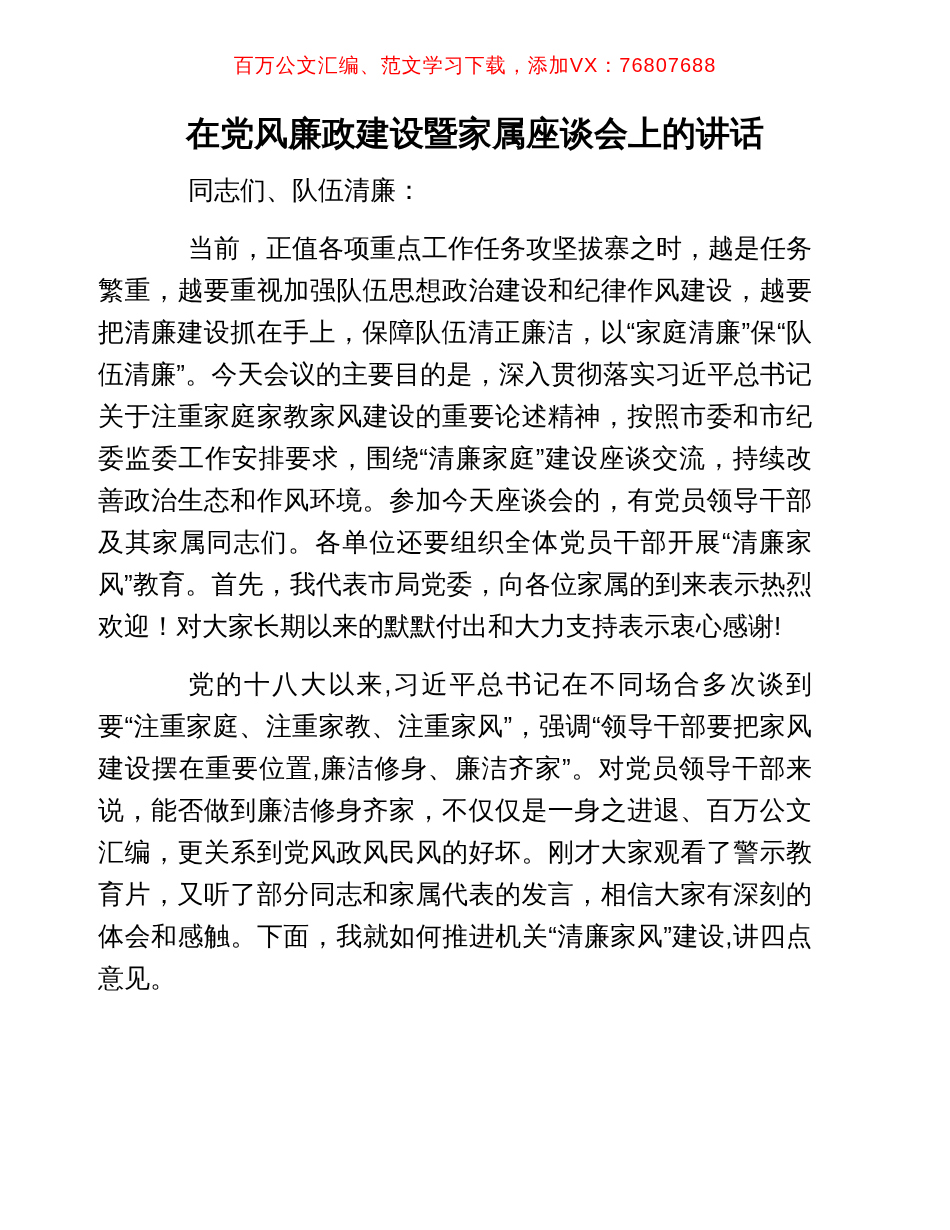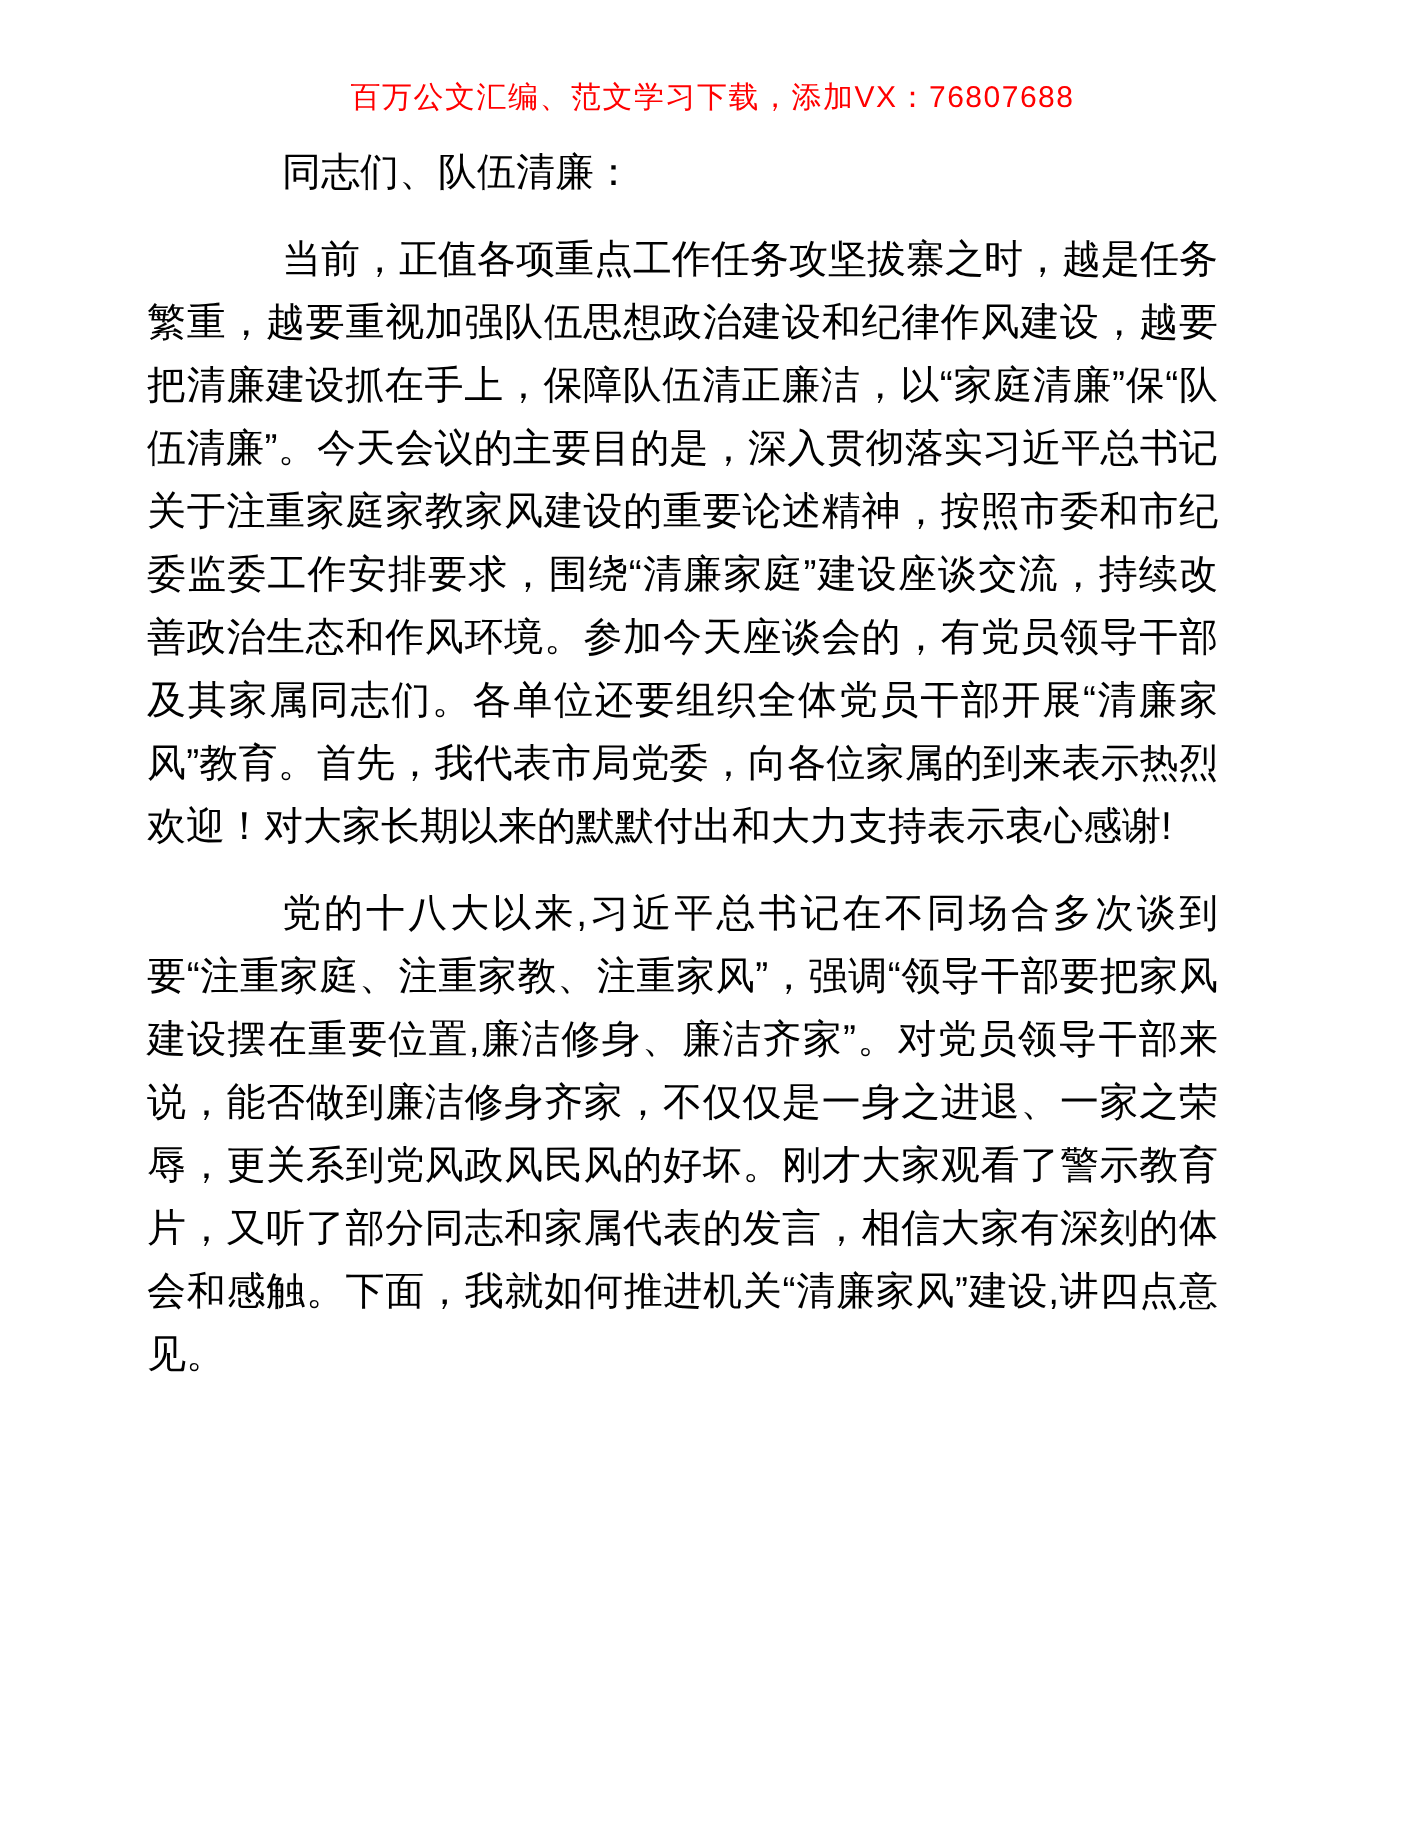--- a/index.html
+++ b/index.html
@@ -45,24 +45,25 @@
     font-weight: 400;
   }
 </style>
 </head>
 <body>
 
 <div class="page">
 
   <div class="notice">百万公文汇编、范文学习下载，添加VX：76807688</div>
 
+  <h1 class="doc-title">在党风廉政建设暨家属座谈会上的讲话</h1>
 
   <div class="content">
 
     <p class="para">同志们、队伍清廉：</p>
 
     <p class="para">当前，正值各项重点工作任务攻坚拔寨之时，越是任务繁重，越要重视加强队伍思想政治建设和纪律作风建设，越要把清廉建设抓在手上，保障队伍清正廉洁，以“家庭清廉”保“队伍清廉”。今天会议的主要目的是，深入贯彻落实习近平总书记关于注重家庭家教家风建设的重要论述精神，按照市委和市纪委监委工作安排要求，围绕“清廉家庭”建设座谈交流，持续改善政治生态和作风环境。参加今天座谈会的，有党员领导干部及其家属同志们。各单位还要组织全体党员干部开展“清廉家风”教育。首先，我代表市局党委，向各位家属的到来表示热烈欢迎！对大家长期以来的默默付出和大力支持表示衷心感谢!</p>
 
-    <p class="para">党的十八大以来,习近平总书记在不同场合多次谈到要“注重家庭、注重家教、注重家风”，强调“领导干部要把家风建设摆在重要位置,廉洁修身、廉洁齐家”。对党员领导干部来说，能否做到廉洁修身齐家，不仅仅是一身之进退、一家之荣辱，更关系到党风政风民风的好坏。刚才大家观看了警示教育片，又听了部分同志和家属代表的发言，相信大家有深刻的体会和感触。下面，我就如何推进机关“清廉家风”建设,讲四点意见。</p>
+    <p class="para">党的十八大以来,习近平总书记在不同场合多次谈到要“注重家庭、注重家教、注重家风”，强调“领导干部要把家风建设摆在重要位置,廉洁修身、廉洁齐家”。对党员领导干部来说，能否做到廉洁修身齐家，不仅仅是一身之进退、百万公文汇编，更关系到党风政风民风的好坏。刚才大家观看了警示教育片，又听了部分同志和家属代表的发言，相信大家有深刻的体会和感触。下面，我就如何推进机关“清廉家风”建设,讲四点意见。</p>
 
   </div>
 
 </div>
 
 </body></html>

